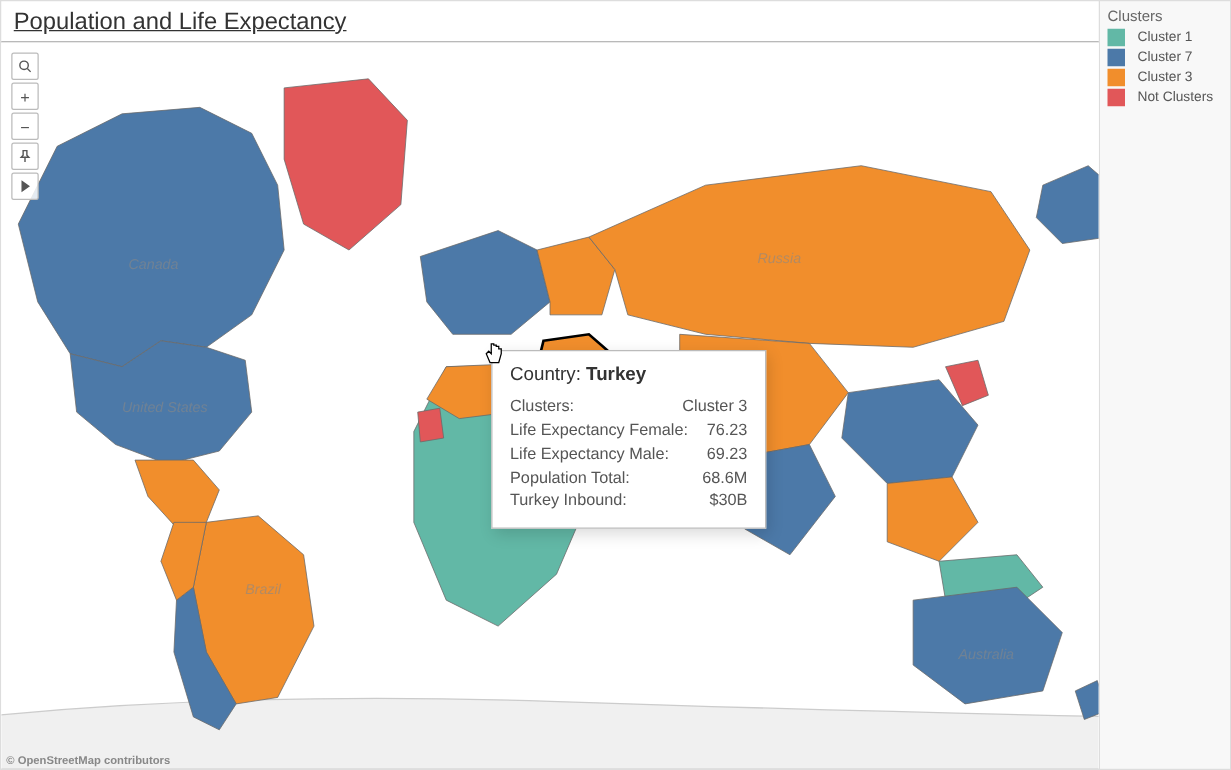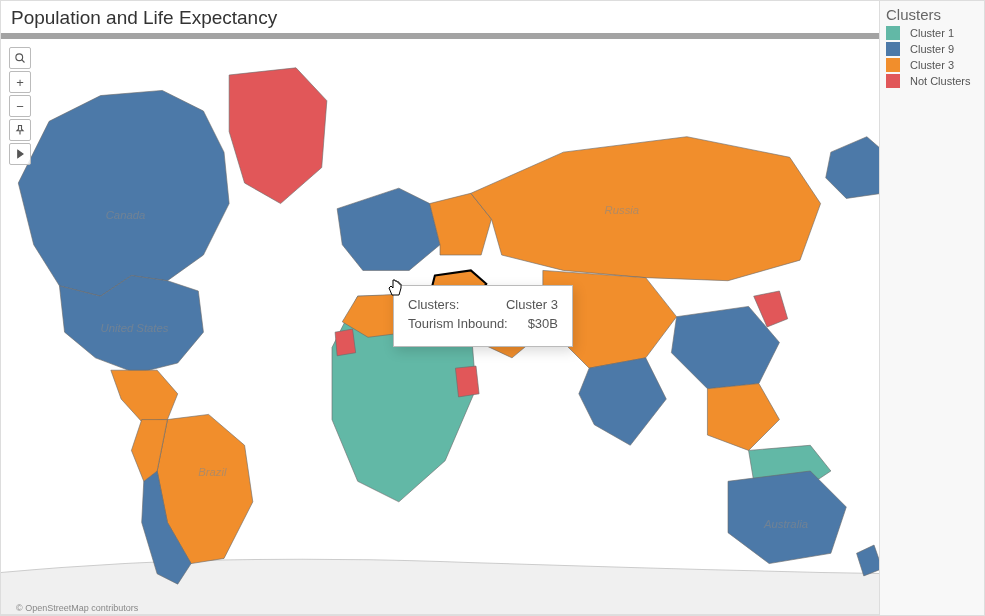--- a/index.html
+++ b/index.html
@@ -17,21 +17,22 @@
     display: flex;
     flex-direction: column;
     border: 1px solid #ddd;
     position: relative;
   }
   .panel-title {
     font-size: 19px;
     font-weight: 400;
     color: #333;
     padding: 6px 10px 4px;
-    border-bottom: 6px solid #a3a3a3;
+    border-bottom: 1px solid #a3a3a3;
+    text-decoration: underline;
   }
   .map-area {
     flex: 1;
     position: relative;
     background: #ffffff;
     overflow: hidden;
   }
   .toolbar {
     position: absolute;
     top: 8px;
@@ -89,35 +90,36 @@
     display: flex;
     justify-content: space-between;
     gap: 15px;
     line-height: 1.45;
   }
   .tooltip-row .lbl { white-space: nowrap; }
   .tooltip-row .val { white-space: nowrap; }
   .footer-credit {
     position: absolute;
     bottom: 2px;
-    left: 15px;
+    left: 4px;
     font-size: 9px;
     color: #888;
+    font-weight: bold;
   }
   .side-panel {
     width: 105px;
     border: 1px solid #ddd;
     border-left: none;
     background: #f8f8f8;
     padding: 5px 6px;
     font-size: 11px;
     color: #555;
   }
   .legend-title {
-    font-size: 15px;
+    font-size: 12px;
     color: #666;
     margin-bottom: 3px;
   }
   .legend-item {
     display: flex;
     align-items: center;
     gap: 10px;
     margin-bottom: 2px;
     cursor: pointer;
   }
@@ -212,46 +214,62 @@
       <text x="205" y="425" class="country-label">Brazil</text>
       <text x="600" y="170" class="country-label">Russia</text>
       <text x="755" y="475" class="country-label">Australia</text>
     </svg>
 
     <svg class="cursor-hand" width="20" height="22" viewBox="0 0 20 22">
       <path d="M8 3 L8 11 L6 9 L4 11 L7 18 L14 18 L16 11 L16 7 L14 7 L14 5 L12 5 L12 4 L10 4 L10 3 Z" fill="#fff" stroke="#000" stroke-width="1"></path>
     </svg>
 
     <div class="tooltip">
+      <div class="tooltip-title">
+        <span>Country:</span>
+        <b>Turkey</b>
+      </div>
       <div id="tooltip-rows">
           <div class="tooltip-row">
             <span class="lbl">Clusters:</span>
             <span class="val">Cluster 3</span>
           </div>
           <div class="tooltip-row">
-            <span class="lbl">Tourism Inbound:</span>
+            <span class="lbl">Life Expectancy Female:</span>
+            <span class="val">76.23</span>
+          </div>
+          <div class="tooltip-row">
+            <span class="lbl">Life Expectancy Male:</span>
+            <span class="val">69.23</span>
+          </div>
+          <div class="tooltip-row">
+            <span class="lbl">Population Total:</span>
+            <span class="val">68.6M</span>
+          </div>
+          <div class="tooltip-row">
+            <span class="lbl">Turkey Inbound:</span>
             <span class="val">$30B</span>
           </div>
         </div>
     </div>
 
     <div class="footer-credit">© OpenStreetMap contributors</div>
   </div>
 </div>
 
 <div class="side-panel">
   <div class="legend-title">Clusters</div>
   <div id="legend-items">
       <div class="legend-item">
         <span class="swatch" style="background: rgb(98, 184, 166);"></span>
         <span>Cluster 1</span>
       </div>
       <div class="legend-item">
         <span class="swatch" style="background: rgb(76, 121, 168);"></span>
-        <span>Cluster 9</span>
+        <span>Cluster 7</span>
       </div>
       <div class="legend-item">
         <span class="swatch" style="background: rgb(241, 142, 44);"></span>
         <span>Cluster 3</span>
       </div>
       <div class="legend-item">
         <span class="swatch" style="background: rgb(225, 87, 89);"></span>
         <span>Not Clusters</span>
       </div>
     </div>

